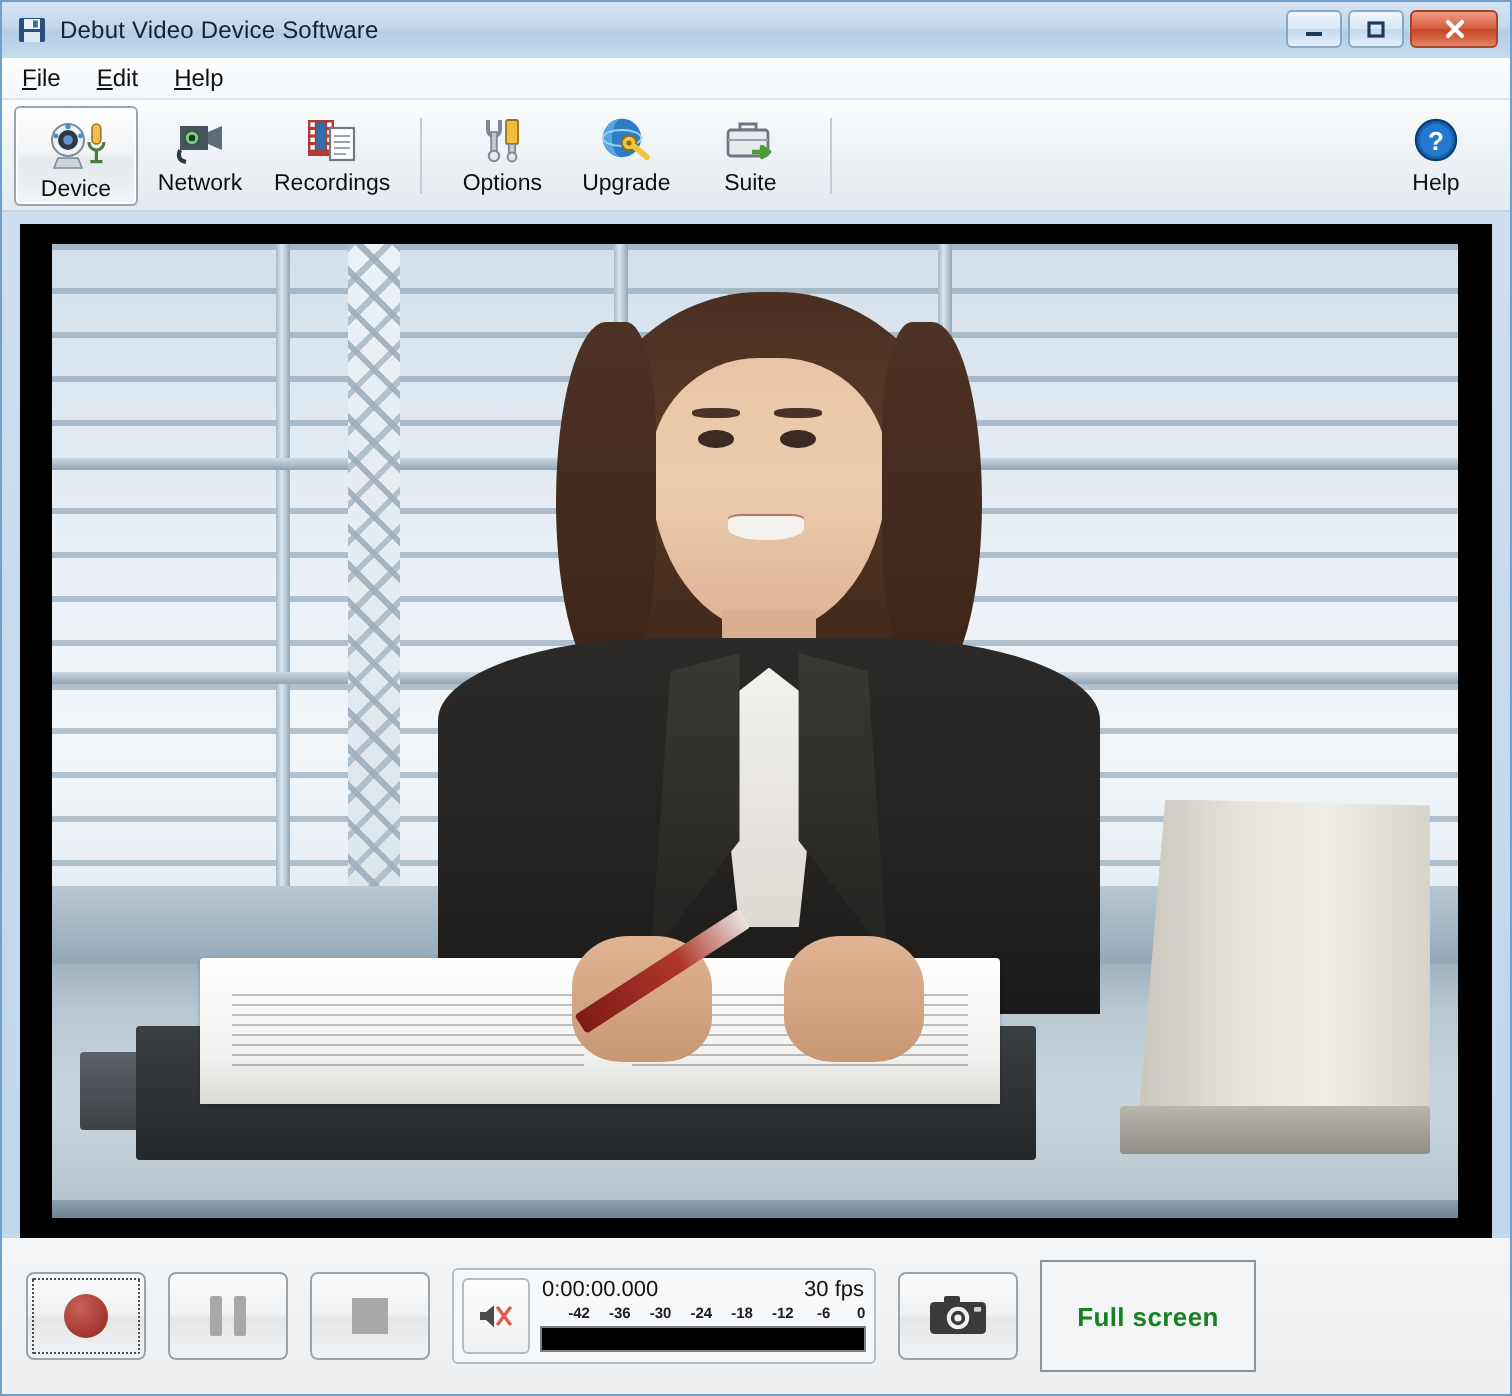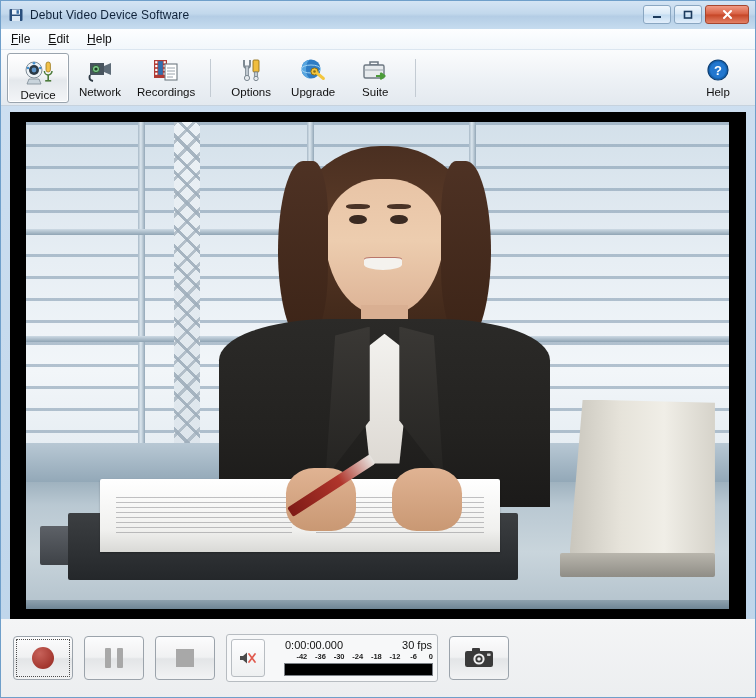--- a/index.html
+++ b/index.html
@@ -341,21 +341,21 @@
   .stop-sq { width: 18px; height: 18px; background: #a8a8a8; }
   .vu-panel {
     width: 212px; height: 48px;
     border: 1px solid #b7bcc1;
     border-radius: 3px;
     background: #f7f8f9;
     box-sizing: border-box;
     display: flex;
     align-items: center;
     padding: 3px 4px;
-    gap: 19px;
+    gap: 5px;
   }
   .mute-btn {
     width: 34px; height: 38px;
     border: 1px solid #b8bdc2;
     border-radius: 3px;
     background: linear-gradient(to bottom, #fdfdfe, #eef0f1);
     display: flex; align-items: center; justify-content: center;
     flex: 0 0 34px;
     box-sizing: border-box;
   }
@@ -671,15 +671,18 @@
       <svg class="snapshot-ico" width="32" height="24" viewBox="0 0 32 24">
         <rect x="2" y="5" width="28" height="16" rx="2.2" fill="#3a3a3a"></rect>
         <rect x="9" y="2" width="8" height="4" rx="1" fill="#3a3a3a"></rect>
         <circle cx="16" cy="13" r="5.6" fill="#f0f0f0"></circle>
         <circle cx="16" cy="13" r="3.6" fill="#3a3a3a"></circle>
         <circle cx="16" cy="13" r="1.8" fill="#f0f0f0"></circle>
         <rect x="24" y="7.5" width="3.6" height="2.4" rx="0.6" fill="#cfcfcf"></rect>
       </svg>
     </div>
 
+    <div class="fullscreen-btn">
+      <span class="fullscreen-label">Full screen</span>
+    </div>
   </div>
 
 </div>
 
 </body></html>

